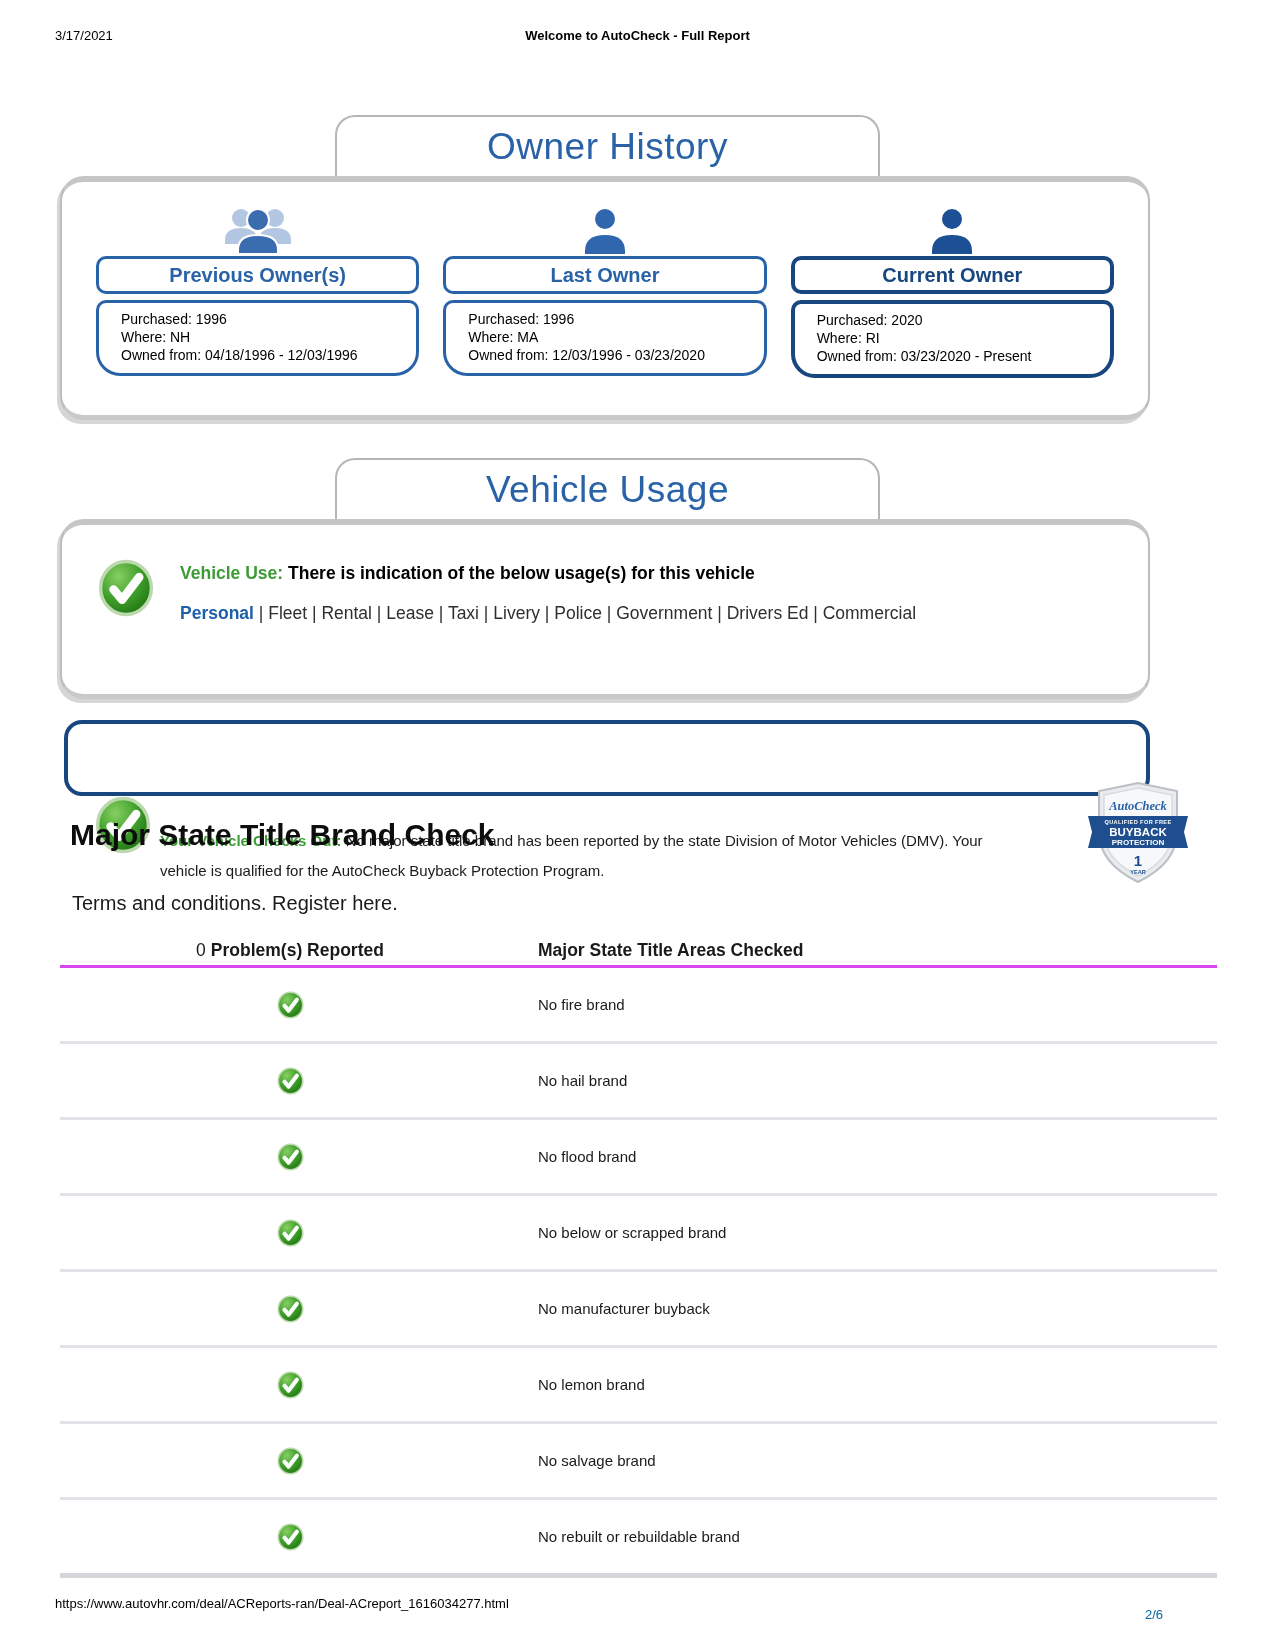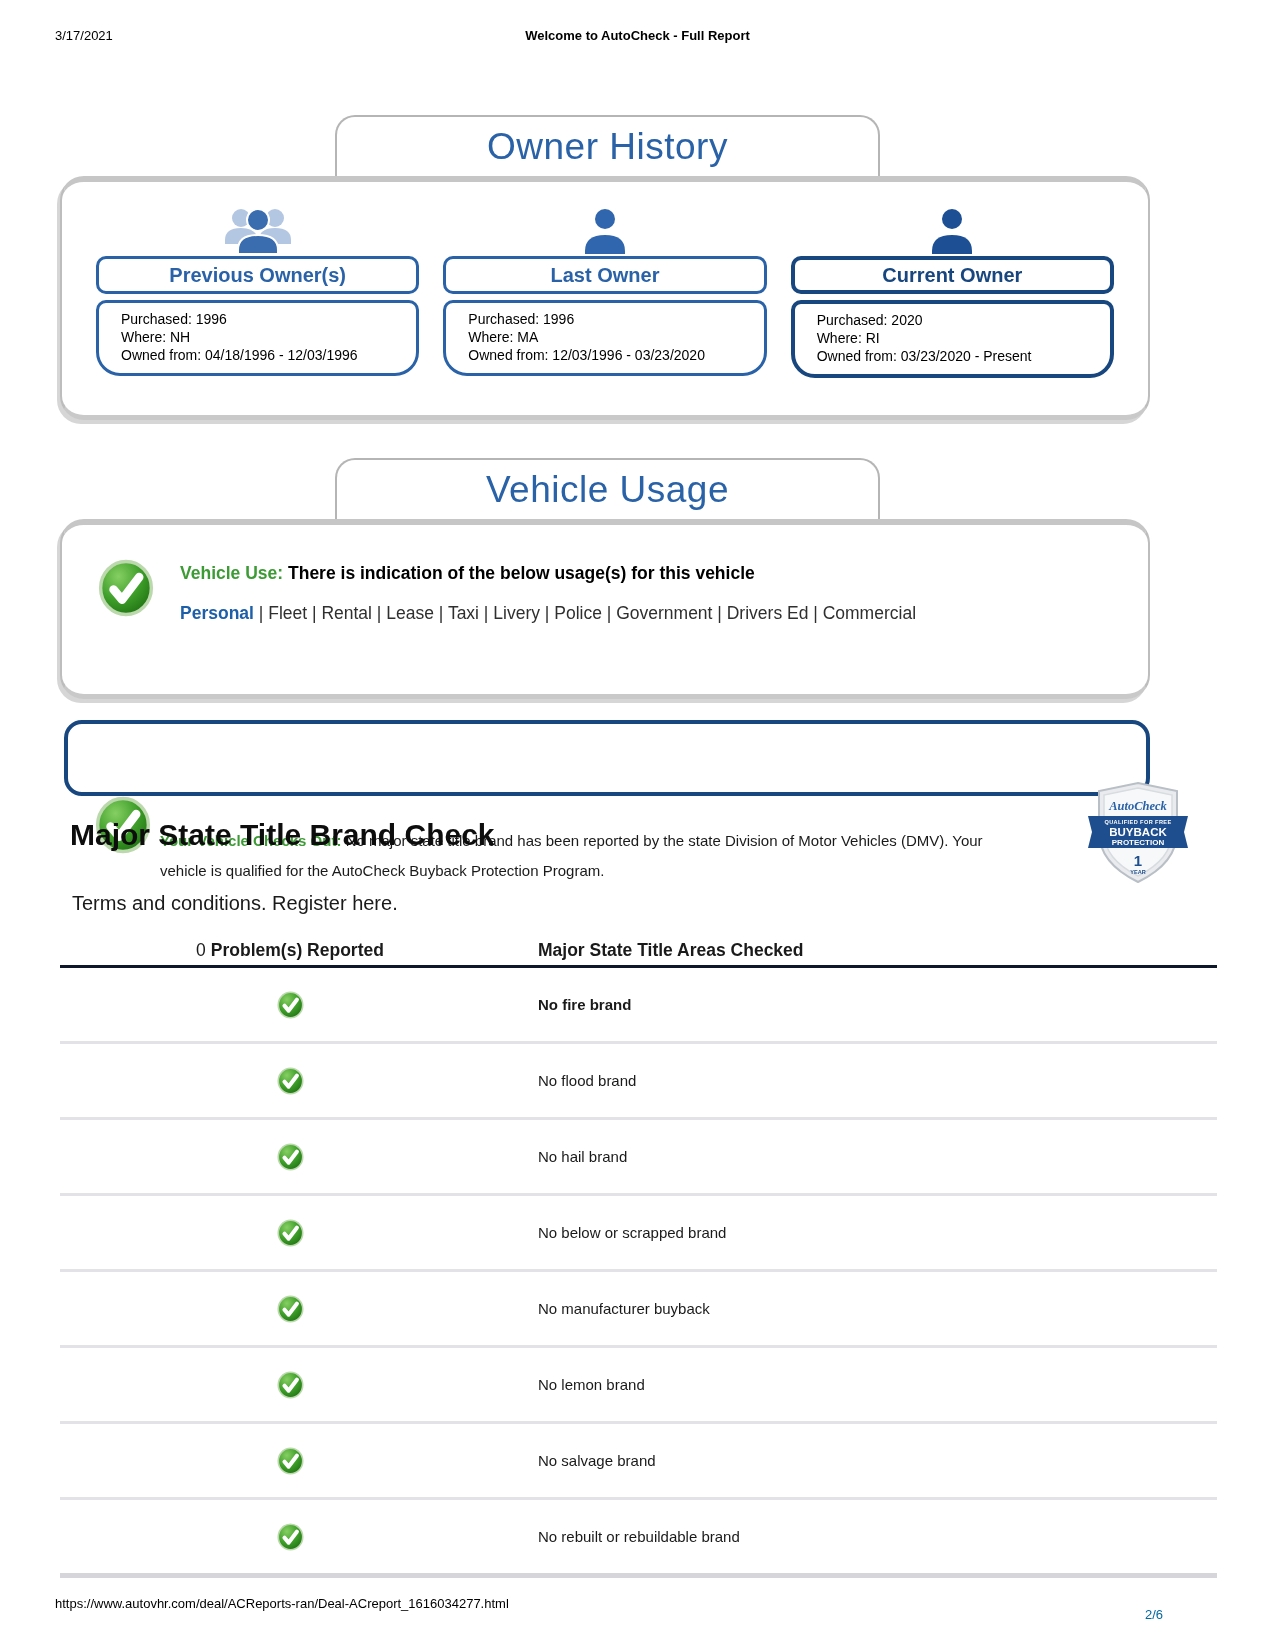--- a/index.html
+++ b/index.html
@@ -57,21 +57,21 @@
   .bc-badge { position:absolute; left:1088px; top:0px; }
 
   
   .brand-table { position:absolute; left:60px; top:935px; width:1157px; }
   .bt-header { display:flex; height:30px; align-items:center; }
   .bt-col1 { width:460px; display:flex; justify-content:center; }
   .bt-col2 { flex:1; padding-left:18px; }
   .bt-header .h { font-size:17.5px; font-weight:bold; color:#1a1a1a; }
   .bt-header .count { font-weight:normal; margin-right:5px; }
   .bt-row { display:flex; height:76px; align-items:center; border-top:3px solid #e3e3e7; }
-  .bt-row:first-of-type { border-top:3px solid #0f172a;font-weight:bold; }
+  .bt-row:first-of-type { border-top:3px solid #d946ef; }
   .bt-rows { border-bottom:5px solid #d6d6da; }
   .bt-row .label { font-size:15px; color:#1a1a1a; }
 
   .chk { display:block; }
 </style>
 </head>
 <body>
 
 <div class="page">
 
@@ -231,35 +231,35 @@
     <div class="bt-row">
       <div class="bt-col1">
         <span>
           <svg class="chk" width="27" height="28" viewBox="0 0 36 37">
             <ellipse cx="18" cy="18.5" rx="16.3" ry="17" fill="url(#gchk)" stroke="#bcd9ae" stroke-width="2.2"></ellipse>
             <path d="M10 19.5 l5.5 6.5 L26.5 11.5" stroke="#ffffff" stroke-width="5.5" fill="none" stroke-linecap="round" stroke-linejoin="round"></path>
           </svg>
         </span>
       </div>
       <div class="bt-col2">
+        <span class="label">No hail brand</span>
+      </div>
+    </div>
+
+    <div class="bt-row">
+      <div class="bt-col1">
+        <span>
+          <svg class="chk" width="27" height="28" viewBox="0 0 36 37">
+            <ellipse cx="18" cy="18.5" rx="16.3" ry="17" fill="url(#gchk)" stroke="#bcd9ae" stroke-width="2.2"></ellipse>
+            <path d="M10 19.5 l5.5 6.5 L26.5 11.5" stroke="#ffffff" stroke-width="5.5" fill="none" stroke-linecap="round" stroke-linejoin="round"></path>
+          </svg>
+        </span>
+      </div>
+      <div class="bt-col2">
         <span class="label">No flood brand</span>
-      </div>
-    </div>
-
-    <div class="bt-row">
-      <div class="bt-col1">
-        <span>
-          <svg class="chk" width="27" height="28" viewBox="0 0 36 37">
-            <ellipse cx="18" cy="18.5" rx="16.3" ry="17" fill="url(#gchk)" stroke="#bcd9ae" stroke-width="2.2"></ellipse>
-            <path d="M10 19.5 l5.5 6.5 L26.5 11.5" stroke="#ffffff" stroke-width="5.5" fill="none" stroke-linecap="round" stroke-linejoin="round"></path>
-          </svg>
-        </span>
-      </div>
-      <div class="bt-col2">
-        <span class="label">No hail brand</span>
       </div>
     </div>
 
     <div class="bt-row">
       <div class="bt-col1">
         <span>
           <svg class="chk" width="27" height="28" viewBox="0 0 36 37">
             <ellipse cx="18" cy="18.5" rx="16.3" ry="17" fill="url(#gchk)" stroke="#bcd9ae" stroke-width="2.2"></ellipse>
             <path d="M10 19.5 l5.5 6.5 L26.5 11.5" stroke="#ffffff" stroke-width="5.5" fill="none" stroke-linecap="round" stroke-linejoin="round"></path>
           </svg>

